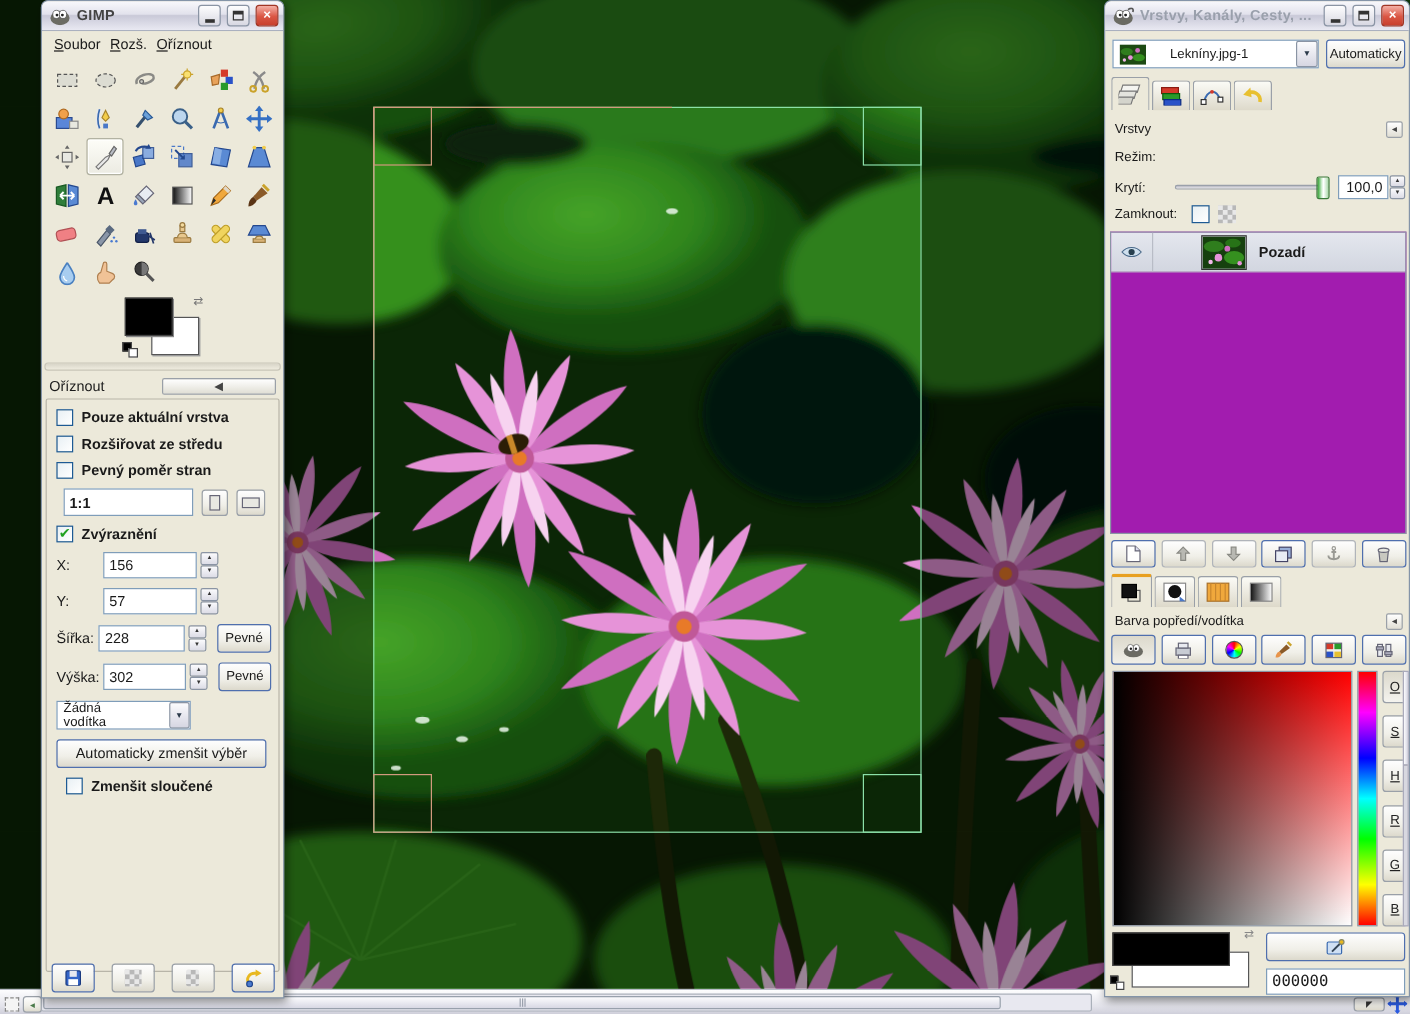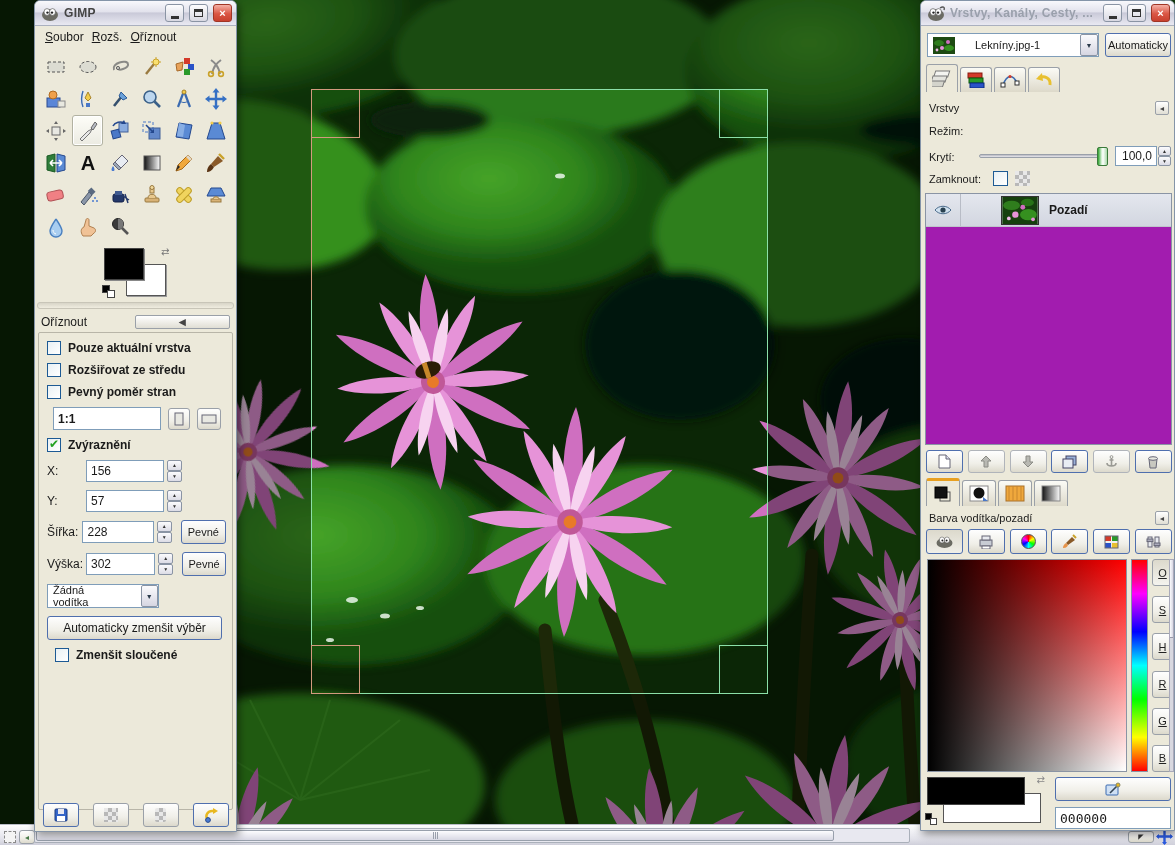--- a/index.html
+++ b/index.html
@@ -805,21 +805,21 @@
                 <stop offset="0" stop-color="#111"></stop>
                 <stop offset="1" stop-color="#fff"></stop>
               </linearGradient>
             </defs>
             <rect x="1" y="1" width="18" height="15" fill="url(#gr2)" stroke="#888"></rect>
           </svg>
         </span>
     </div>
 
     <div class="abs" style="left:8px;top:510px;display:flex;width:240px;align-items:center;">
-      <span style="flex:1;">Barva vodítka/pozadí</span>
+      <span style="flex:1;">Barva popředí/vodítka</span>
       <span class="collapse-btn">◄</span>
     </div>
     <div class="abs" style="left:5px;top:528px;width:246px;display:flex;justify-content:space-between;">
       <span class="xpbtn" style="width:37px;height:25px;background:linear-gradient(#dcd9cc,#f0efe8);">
         <svg width="17" height="13">
             <ellipse cx="8.5" cy="8" rx="8" ry="5" fill="#6b6b63"></ellipse>
             <ellipse cx="6" cy="5" rx="2.6" ry="3" fill="#fff" stroke="#444" stroke-width=".5"></ellipse>
             <ellipse cx="11" cy="5" rx="2.6" ry="3" fill="#fff" stroke="#444" stroke-width=".5"></ellipse>
             <circle cx="6.4" cy="5.6" r="1" fill="#222"></circle>
             <circle cx="10.6" cy="5.6" r="1" fill="#222"></circle>

